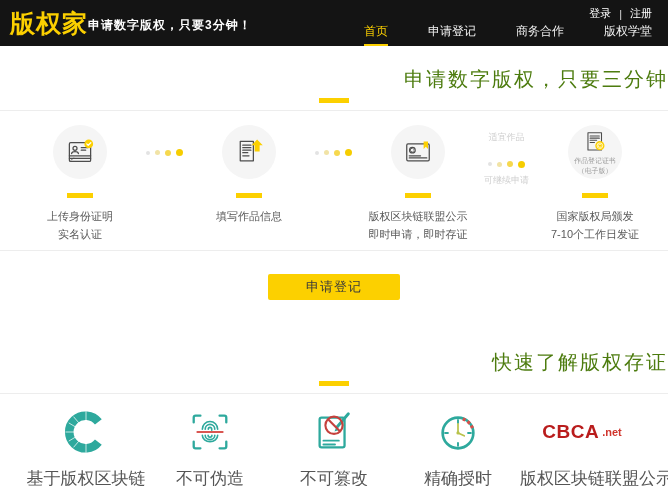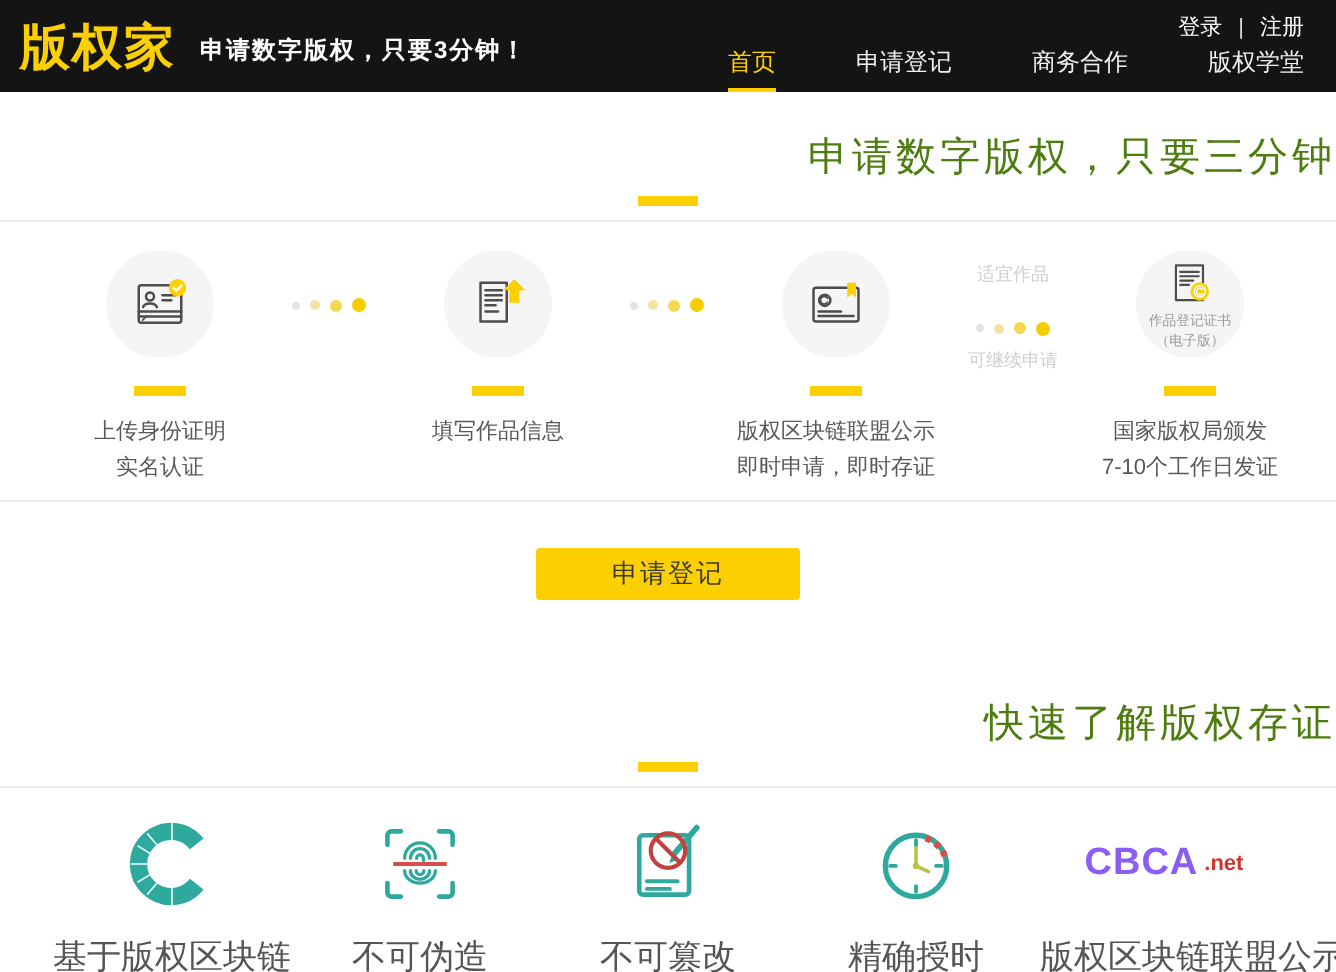--- a/index.html
+++ b/index.html
@@ -13,21 +13,21 @@
   body{
     font-family:"Liberation Sans","DejaVu Sans",sans-serif;
     background:#fff;color:#4a4a4a;overflow:hidden;
   }
   
   .header{
     background:var(--header_bg);height:46px;
     display:flex;justify-content:space-between;
     padding:0 16px 0 10px;
   }
-  .header-left{display:flex;align-items:center;gap:12px;}
+  .header-left{display:flex;align-items:center;}
   .logo{
     color:var(--accent);font-size:25px;font-weight:900;
     letter-spacing:1px;cursor:pointer;
   }
   .tagline{color:#fff;font-size:12px;font-weight:bold;letter-spacing:1px;padding-top:4px;}
   .header-right{
     display:flex;flex-direction:column;align-items:flex-end;
     justify-content:space-between;padding:6px 0 0;
   }
   .auth{color:#fff;font-size:11px;display:flex;gap:8px;align-items:center;}
@@ -75,21 +75,21 @@
     font-size:13px;color:#3a3a3a;cursor:pointer;
     font-family:inherit;letter-spacing:1px;
   }
   
   .features-title{margin-top:48px;}
   .features-row{display:flex;justify-content:space-between;padding:13px 24px 0;}
   .feature{width:124px;text-align:center;}
   .feature-icon{height:50px;display:flex;align-items:center;justify-content:center;}
   .feature-icon svg{width:46px;height:46px;}
   .feature-label{font-size:17px;color:#555;margin-top:10px;white-space:nowrap;}
-  .cbca{color:#8b5cf6;font-weight:900;font-size:19px;letter-spacing:.5px;}
+  .cbca{color:#b91c1c;font-weight:900;font-size:19px;letter-spacing:.5px;}
   .cbca-net{color:#d0342c;font-weight:bold;font-size:11px;margin-left:3px;}
   .s-icon{stroke:#4d4d4d;stroke-width:2;fill:none;stroke-linecap:round;stroke-linejoin:round;}
 </style>
 </head>
 <body>
 
 <header class="header">
   <div class="header-left">
     <span class="logo">版权家</span>
     <span class="tagline">申请数字版权，只要3分钟！</span>

